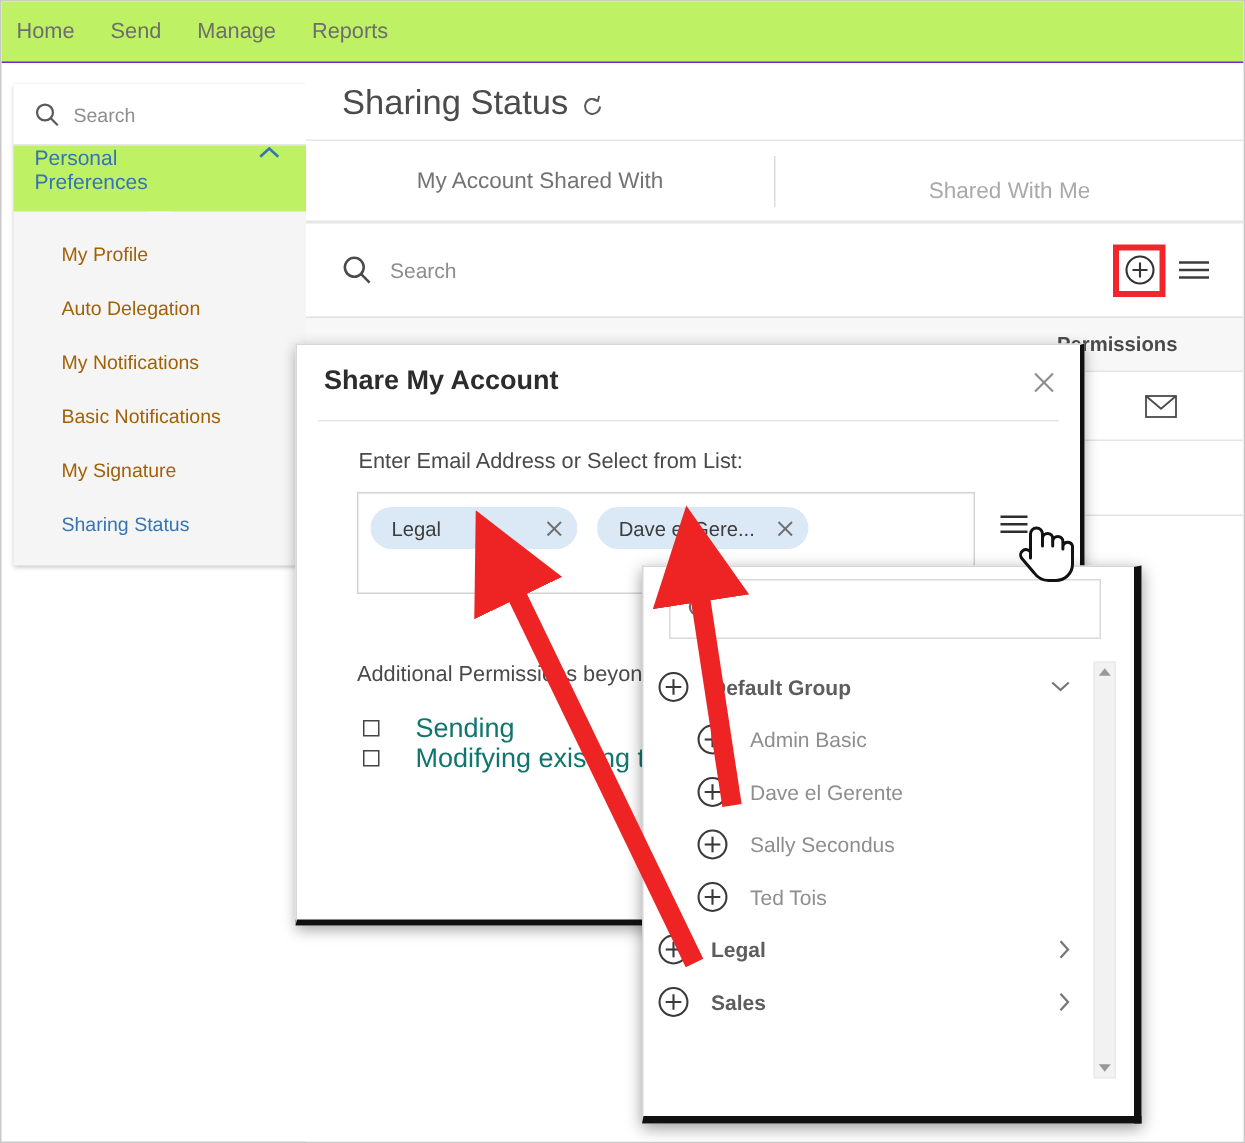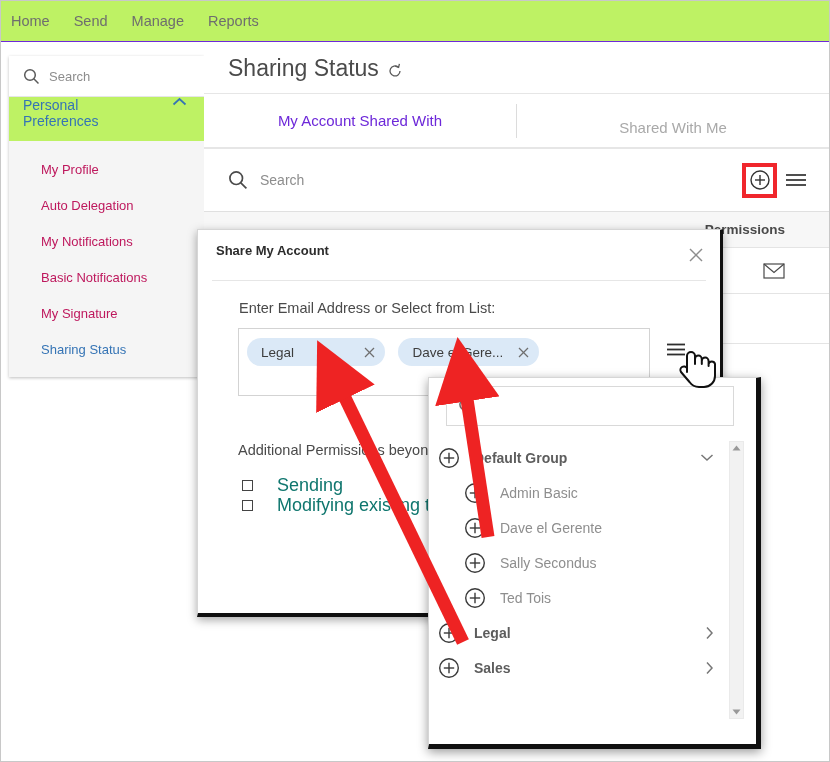--- a/index.html
+++ b/index.html
@@ -55,21 +55,21 @@
   }
   .side-section .lbl{font-size:14px;color:#3574b5;}
   .side-section::after{
     content:"";position:absolute;left:50%;bottom:-7px;
     margin-left:-7px;width:0;height:0;
     border-left:7px solid transparent;border-right:7px solid transparent;
     border-top:7px solid #f5f5f5;
   }
   .side-item{
     height:36px;display:flex;align-items:center;
-    padding-left:32px;font-size:13px;color:#be185d;cursor:pointer;
+    padding-left:32px;font-size:13px;color:#a16207;cursor:pointer;
   }
   .side-item.active{color:#3574b5;}
   .side-pad{height:10px;}
 
   
   .main{
     position:absolute;left:203px;top:42px;width:625px;height:719px;
     background:#ffffff;overflow:hidden;
   }
   .page-title-row{
@@ -79,21 +79,21 @@
   .page-title{font-size:23px;color:#4b4b4b;font-weight:400;}
   .refresh-ico{margin-left:8px;margin-top:4px;cursor:pointer;}
   .title-rule{
     position:absolute;left:0;top:50px;width:625px;height:1px;background:#e6e6e6;
   }
   .tabs{
     position:absolute;left:0;top:51px;width:625px;height:53px;
     display:flex;align-items:center;
   }
   .tab{
-    flex:1;text-align:center;font-size:15px;color:#6d28d9;cursor:pointer;
+    flex:1;text-align:center;font-size:15px;color:#737373;cursor:pointer;
   }
   .tab.inactive{color:#a9a9a9;margin-top:14px;}
   .tab-sep{width:1px;height:34px;background:#dcdcdc;}
   .tabs-rule{
     position:absolute;left:0;top:104px;width:625px;height:2px;background:#e6e6e6;
   }
   .searchbar{
     position:absolute;left:0;top:106px;width:625px;height:62px;
     display:flex;align-items:center;
   }
@@ -141,21 +141,21 @@
     position:absolute;left:196px;top:228px;width:526px;height:388px;
     background:#ffffff;
     border:1px solid #d6d6d6;
     border-bottom:4px solid #101010;
     border-right:3px solid #101010;
     box-sizing:border-box;
     box-shadow:0 3px 9px rgba(0,0,0,.35);
   }
   .dlg-title{
     position:absolute;left:18px;top:13px;
-    font-size:13px;color:#2c2c2c;font-weight:bold;
+    font-size:18px;color:#2c2c2c;font-weight:bold;
   }
   .dlg-close{
     position:absolute;right:16px;top:17px;cursor:pointer;
   }
   .dlg-rule{
     position:absolute;left:14px;top:50px;width:494px;height:1px;background:#e6e6e6;
   }
   .dlg-label{
     position:absolute;left:41px;top:70px;
     font-size:14.5px;color:#4a4a4a;text-align:right;

